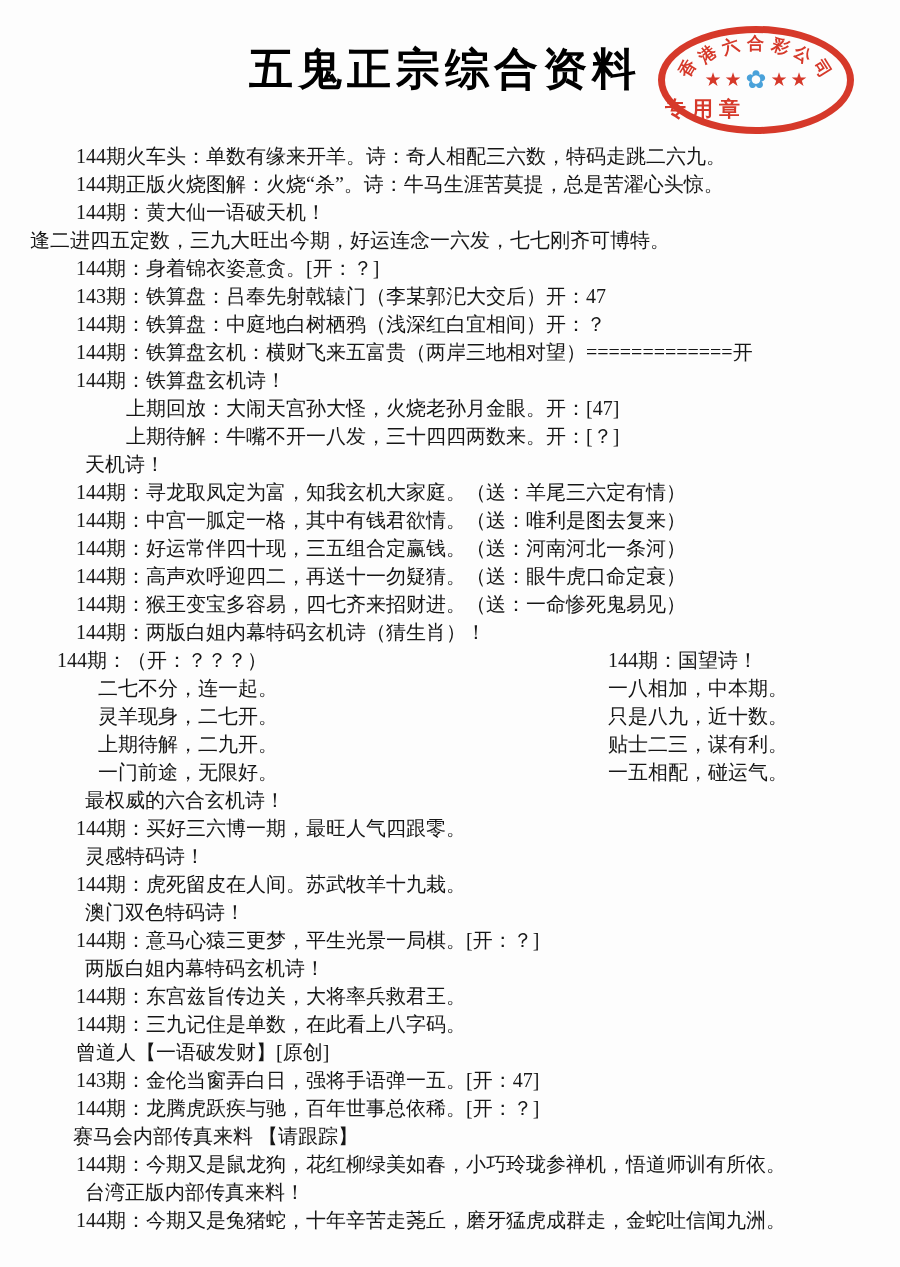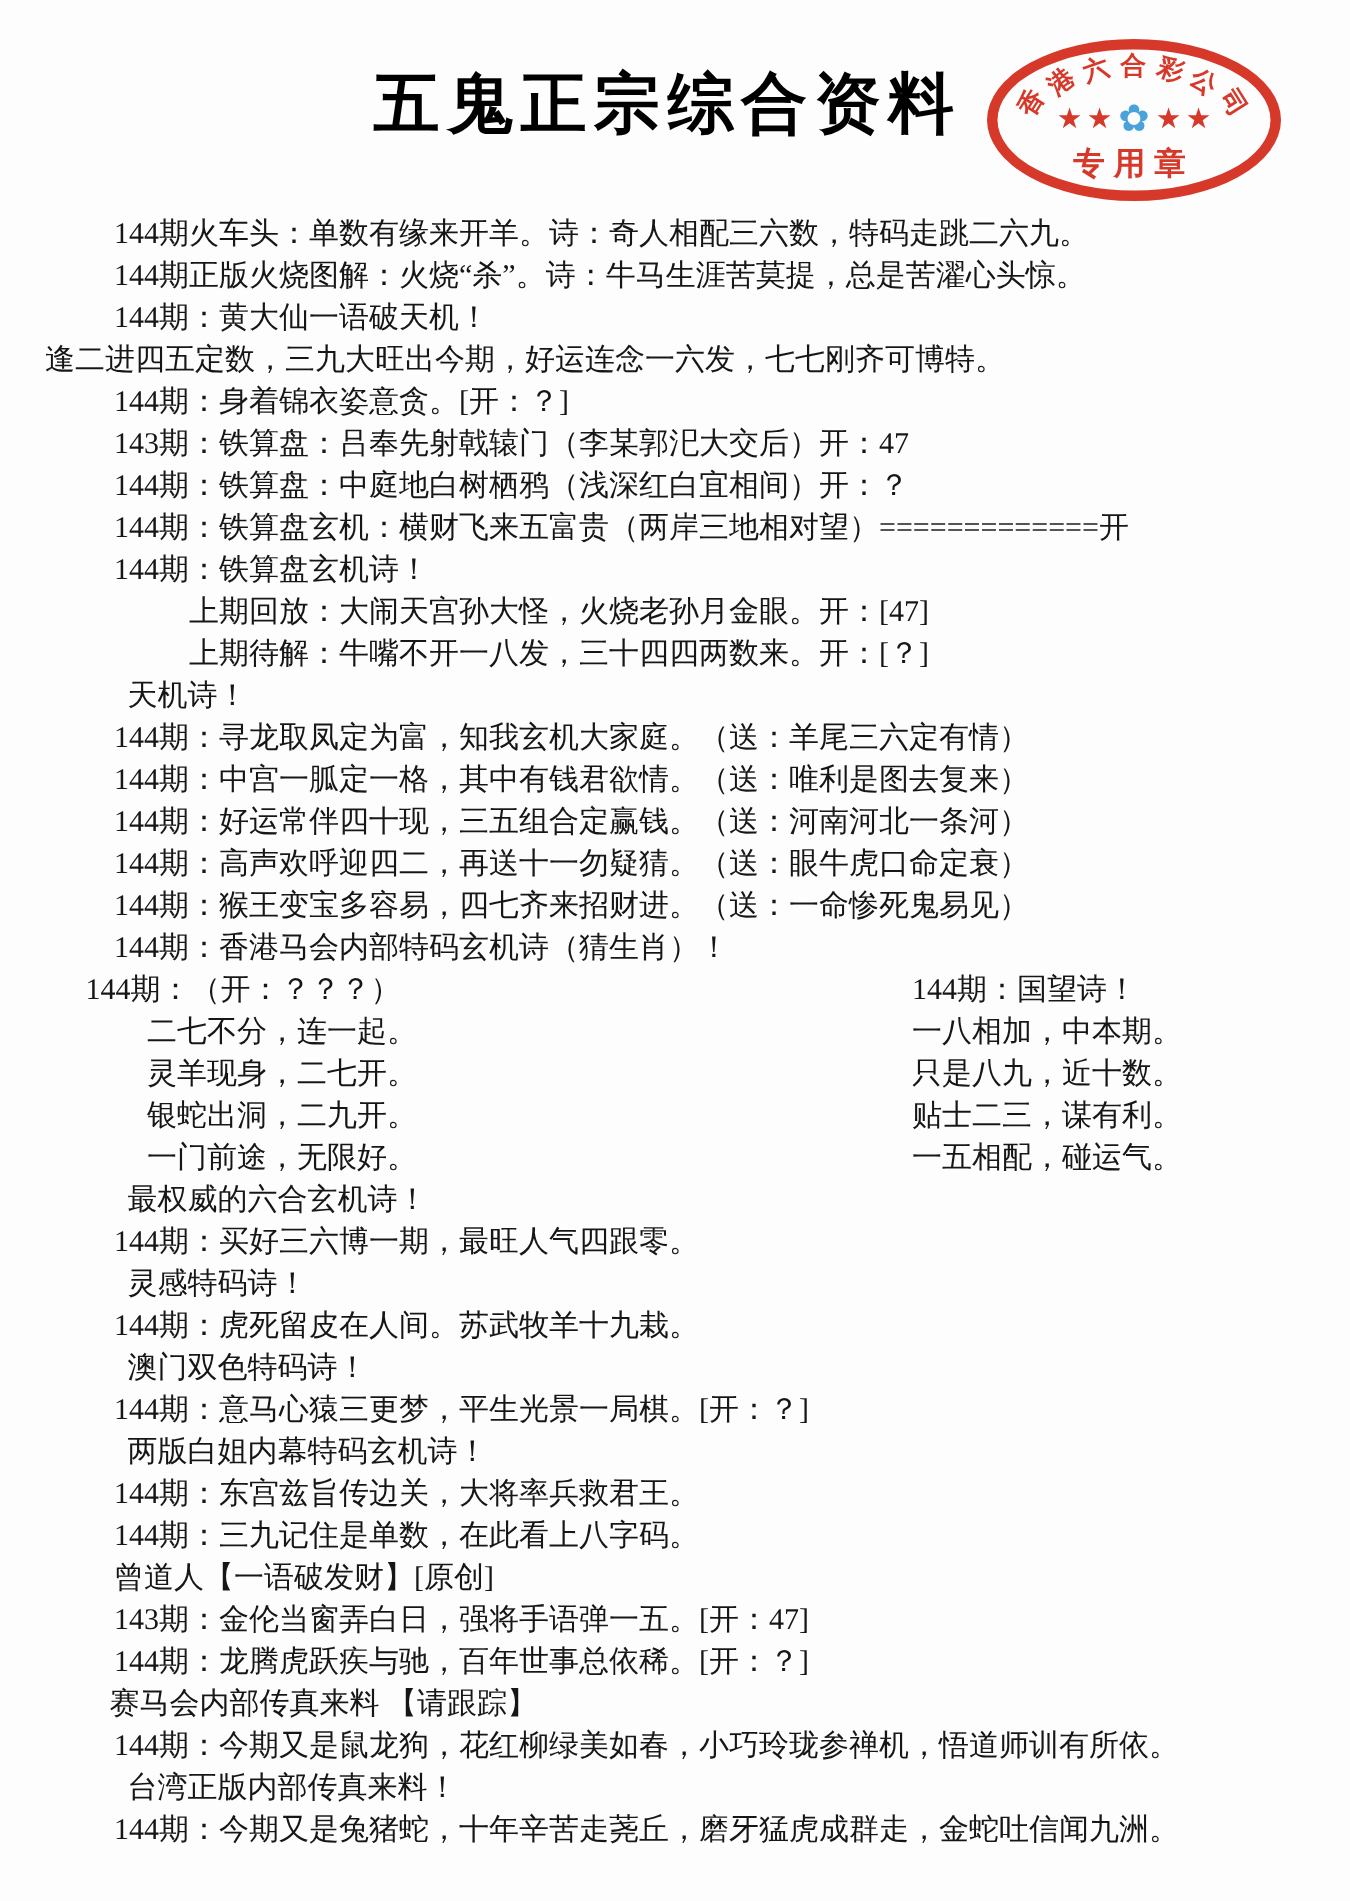--- a/index.html
+++ b/index.html
@@ -28,21 +28,21 @@
     font-family:"Liberation Sans","DejaVu Sans",sans-serif;
     font-weight:bold;font-size:17px;color:#d6392a;line-height:1;
   }
   .seal-stars{
     position:absolute;left:0;top:36px;width:182px;
     display:flex;justify-content:center;align-items:center;gap:3px;
   }
   .seal-stars .star{color:#d6392a;font-size:19px;line-height:20px;}
   .seal-stars .flower{color:#4aa2da;font-size:25px;line-height:22px;margin:0 1px;}
   .seal-bottom{
-    position:absolute;left:0;top:62px;width:182px;text-align:center;
+    position:absolute;left:0;top:62px;width:182px;text-align:left;
     font-family:"Liberation Sans","DejaVu Sans",sans-serif;
     font-weight:bold;font-size:21px;letter-spacing:6px;color:#d6392a;
   }
   
   .content{
     position:absolute;top:142px;left:0;width:900px;
     font-size:20px;line-height:28px;
   }
   .line{white-space:nowrap;}
   .ind-z{padding-left:30px;}
@@ -93,28 +93,28 @@
       <div class="line ind-a">144期：铁算盘玄机：横财飞来五富贵（两岸三地相对望）=============开</div>
       <div class="line ind-a">144期：铁算盘玄机诗！</div>
       <div class="line ind-b">上期回放：大闹天宫孙大怪，火烧老孙月金眼。开：[47]</div>
       <div class="line ind-b">上期待解：牛嘴不开一八发，三十四四两数来。开：[？]</div>
       <div class="line ind-c">天机诗！</div>
       <div class="line ind-a">144期：寻龙取凤定为富，知我玄机大家庭。（送：羊尾三六定有情）</div>
       <div class="line ind-a">144期：中宫一胍定一格，其中有钱君欲情。（送：唯利是图去复来）</div>
       <div class="line ind-a">144期：好运常伴四十现，三五组合定赢钱。（送：河南河北一条河）</div>
       <div class="line ind-a">144期：高声欢呼迎四二，再送十一勿疑猜。（送：眼牛虎口命定衰）</div>
       <div class="line ind-a">144期：猴王变宝多容易，四七齐来招财进。（送：一命惨死鬼易见）</div>
-      <div class="line ind-a">144期：香港马会内部特码玄机诗（猜生肖）！</div>
+      <div class="line ind-a">144期：两版白姐内幕特码玄机诗（猜生肖）！</div>
     </div>
   <div class="two-col">
     <div class="col-left" id="col-left">
         <div class="line ">144期：（开：？？？）</div>
         <div class="line  poem">二七不分，连一起。</div>
         <div class="line  poem">灵羊现身，二七开。</div>
-        <div class="line  poem">银蛇出洞，二九开。</div>
+        <div class="line  poem">上期待解，二九开。</div>
         <div class="line  poem">一门前途，无限好。</div>
       </div>
     <div class="col-right" id="col-right">
         <div class="line ">144期：国望诗！</div>
         <div class="line ">一八相加，中本期。</div>
         <div class="line ">只是八九，近十数。</div>
         <div class="line ">贴士二三，谋有利。</div>
         <div class="line ">一五相配，碰运气。</div>
       </div>
   </div>

